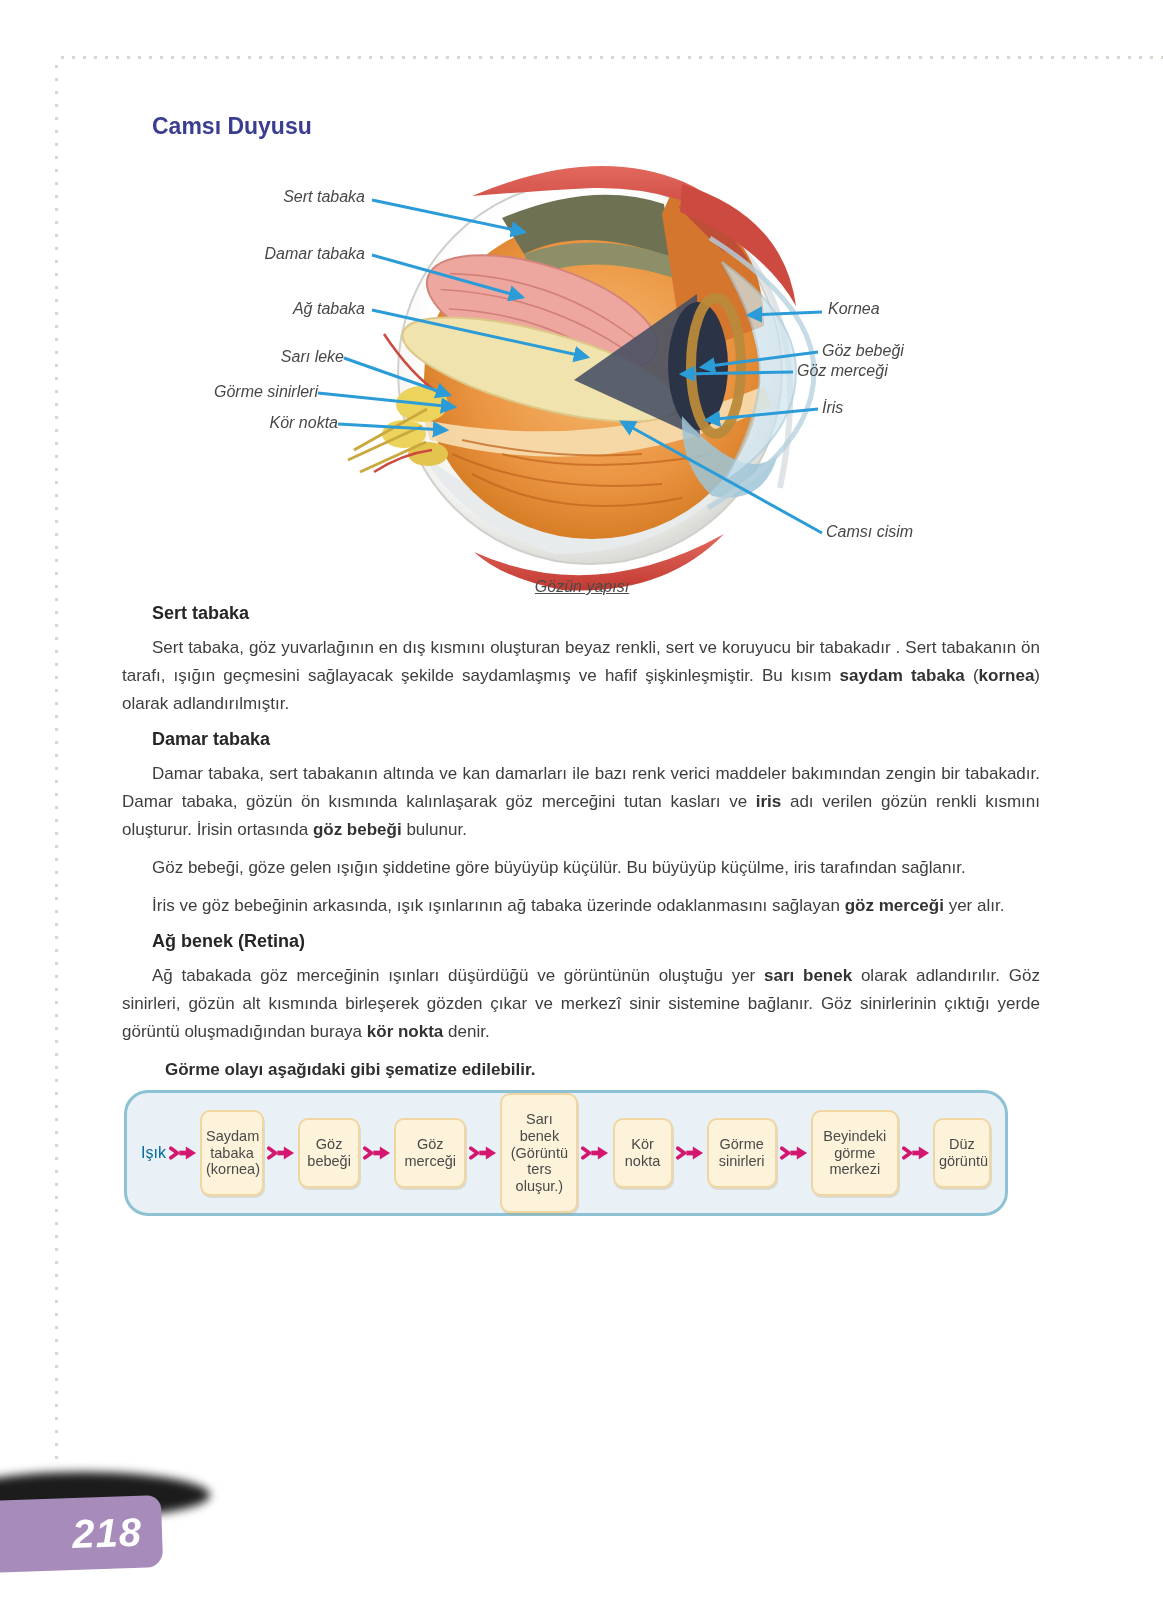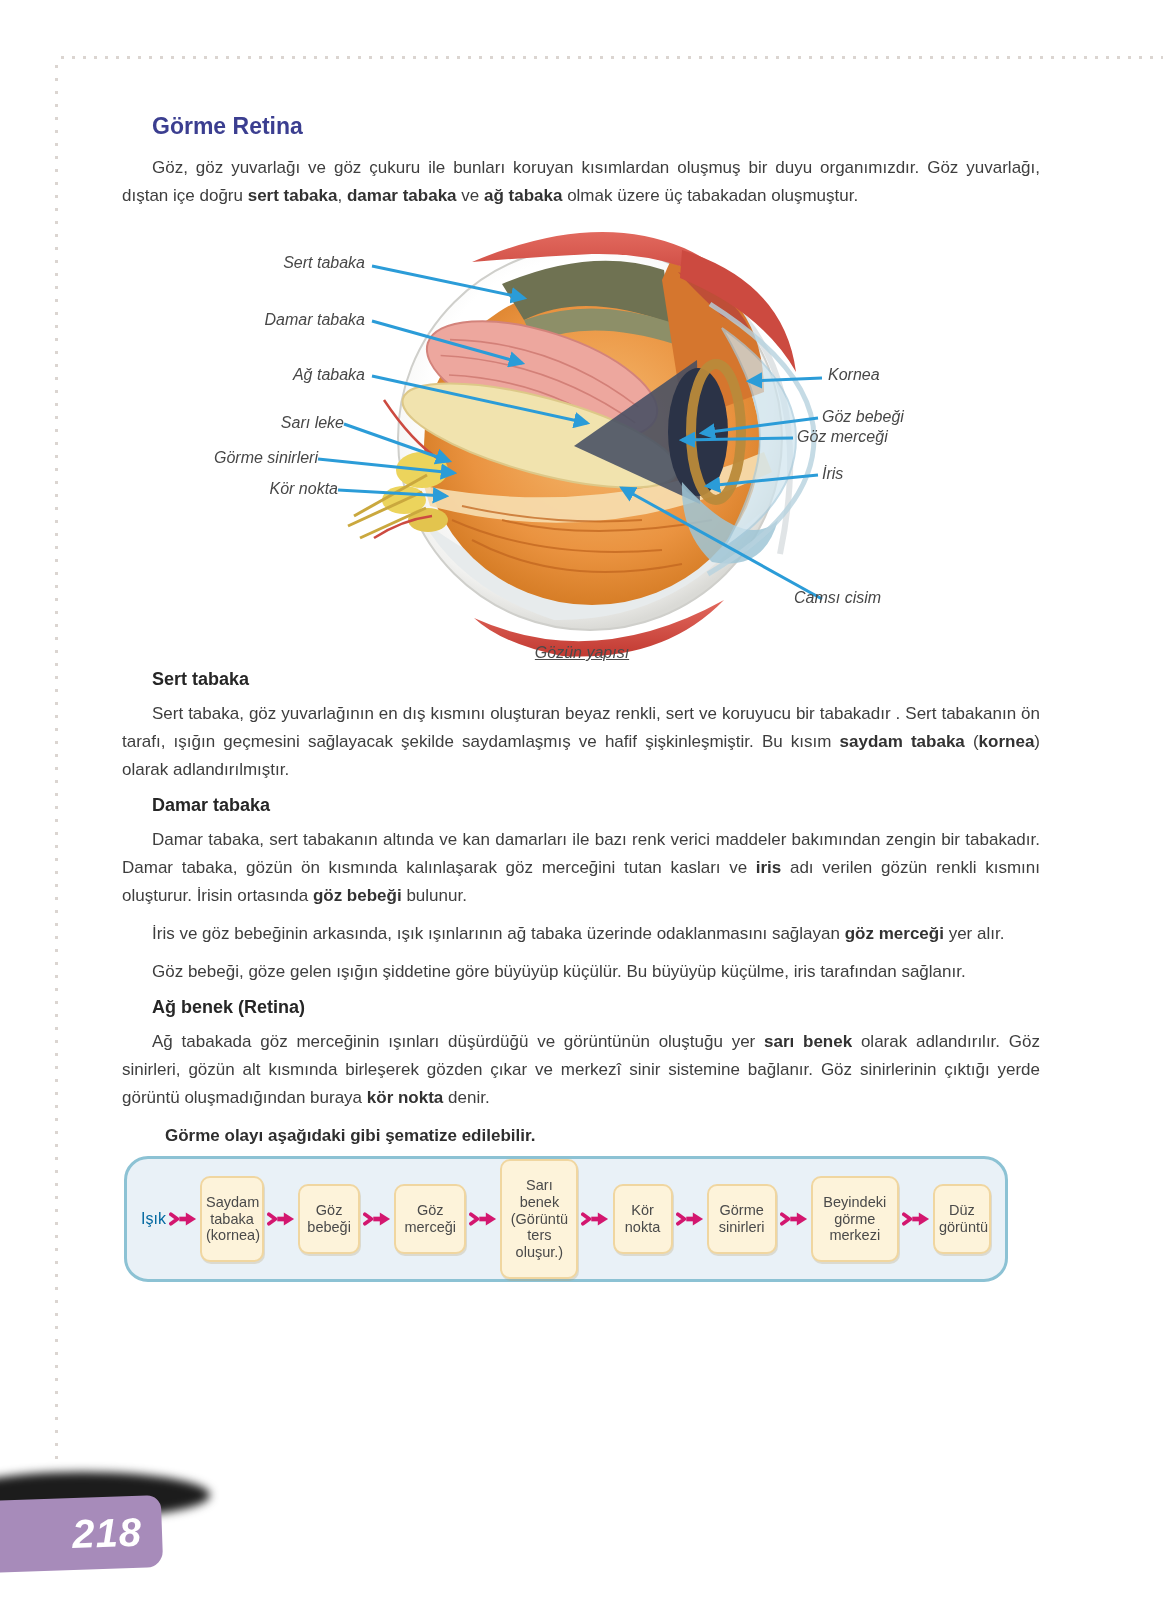--- a/index.html
+++ b/index.html
@@ -66,23 +66,22 @@
     padding-right:20px;letter-spacing:1px;}
 </style>
 </head>
 <body>
 
 <div class="dot-h"></div>
 <div class="dot-v"></div>
 
 <div class="content">
 
-  <div class="page-title">Görme Retina</div>
-
-  <p class="para">Göz, göz yuvarlağı ve göz çukuru ile bunları koruyan kısımlardan oluşmuş bir duyu organımızdır. Göz yuvarlağı, dıştan içe doğru <b>sert tabaka</b>, <b>damar tabaka</b> ve <b>ağ tabaka</b> olmak üzere üç tabakadan oluşmuştur.</p>
+  <div class="page-title">Camsı Duyusu</div>
+
 
   <div class="diagram">
     <svg class="canvas" width="918" height="440" viewBox="0 0 918 440">
       <defs>
         <marker id="ah" viewBox="0 0 10 10" refX="8" refY="5" markerWidth="5.5" markerHeight="5.5" orient="auto-start-reverse">
           <path d="M0,0 L10,5 L0,10 z" fill="#2b9cd8"></path>
         </marker>
         <radialGradient id="sclera" cx="45%" cy="40%" r="60%">
           <stop offset="60%" stop-color="#ffffff"></stop>
           <stop offset="88%" stop-color="#f1f1ef"></stop>
@@ -180,32 +179,32 @@
     <span class="dlabel" style="right:675px;top:91px">Damar tabaka</span>
     <span class="dlabel" style="right:675px;top:146px">Ağ tabaka</span>
     <span class="dlabel" style="right:696px;top:194px">Sarı leke</span>
     <span class="dlabel" style="right:722px;top:229px">Görme sinirleri</span>
     <span class="dlabel" style="right:702px;top:260px">Kör nokta</span>
 
     <span class="dlabel r" style="left:706px;top:146px">Kornea</span>
     <span class="dlabel r" style="left:700px;top:188px">Göz bebeği</span>
     <span class="dlabel r" style="left:675px;top:208px">Göz merceği</span>
     <span class="dlabel r" style="left:700px;top:245px">İris</span>
-    <span class="dlabel r" style="left:672px;top:369px">Camsı cisim</span>
+    <span class="dlabel r" style="left:704px;top:369px">Camsı cisim</span>
 
     <div class="dcaption">Gözün yapısı</div>
   </div>
 
   <div class="sec-h">Sert tabaka</div>
   <p class="para">Sert tabaka, göz yuvarlağının en dış kısmını oluşturan beyaz renkli, sert ve koruyucu bir tabakadır . Sert tabakanın ön tarafı, ışığın geçmesini sağlayacak şekilde saydamlaşmış ve hafif şişkinleşmiştir. Bu kısım <b>saydam tabaka</b> (<b>kornea</b>) olarak adlandırılmıştır.</p>
 
   <div class="sec-h">Damar tabaka</div>
   <p class="para">Damar tabaka, sert tabakanın altında ve kan damarları ile bazı renk verici maddeler bakımından zengin bir tabakadır. Damar tabaka, gözün ön kısmında kalınlaşarak göz merceğini tutan kasları ve <b>iris</b> adı verilen gözün renkli kısmını oluşturur. İrisin ortasında <b>göz bebeği</b> bulunur.</p>
+  <p class="para">Göz bebeği, göze gelen ışığın şiddetine göre büyüyüp küçülür. Bu büyüyüp küçülme, iris tarafından sağlanır.</p>
   <p class="para">İris ve göz bebeğinin arkasında, ışık ışınlarının ağ tabaka üzerinde odaklanmasını sağlayan <b>göz merceği</b> yer alır.</p>
-  <p class="para">Göz bebeği, göze gelen ışığın şiddetine göre büyüyüp küçülür. Bu büyüyüp küçülme, iris tarafından sağlanır.</p>
 
   <div class="sec-h">Ağ benek (Retina)</div>
   <p class="para">Ağ tabakada göz merceğinin ışınları düşürdüğü ve görüntünün oluştuğu yer <b>sarı benek</b> olarak adlandırılır. Göz sinirleri, gözün alt kısmında birleşerek gözden çıkar ve merkezî sinir sistemine bağlanır. Göz sinirlerinin çıktığı yerde görüntü oluşmadığından buraya <b>kör nokta</b> denir.</p>
 
   <p class="schema-line"><b>Görme olayı aşağıdaki gibi şematize edilebilir.</b></p>
 
   <div class="flow">
     <span class="flow-source">Işık</span>
 
     <svg class="flow-arrow" viewBox="0 0 30 20" width="28" height="20">

